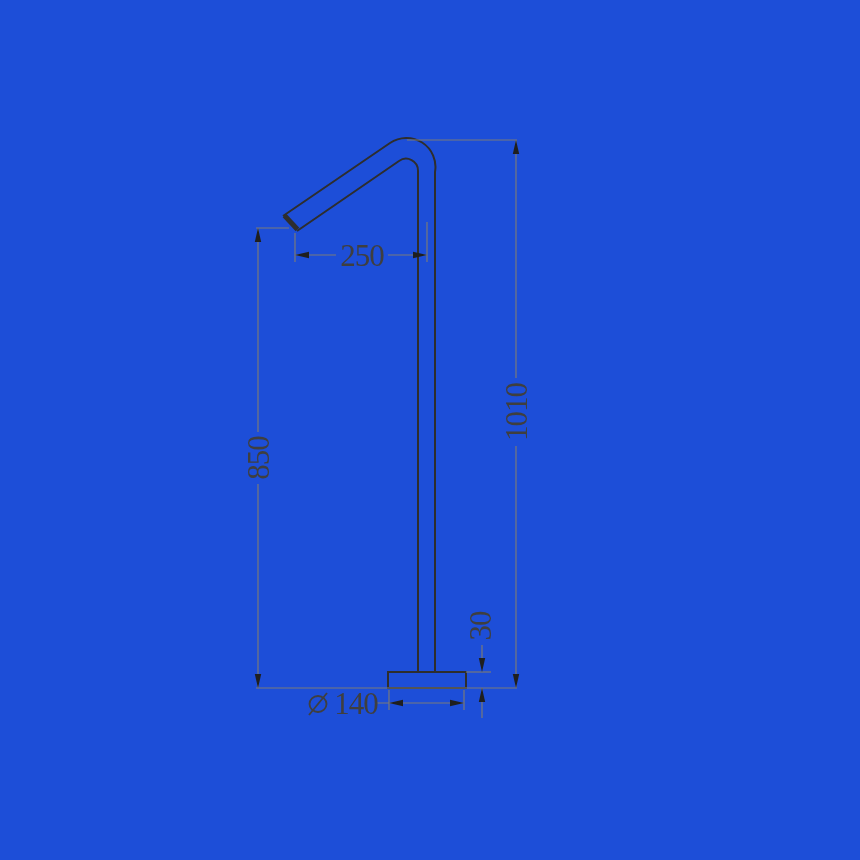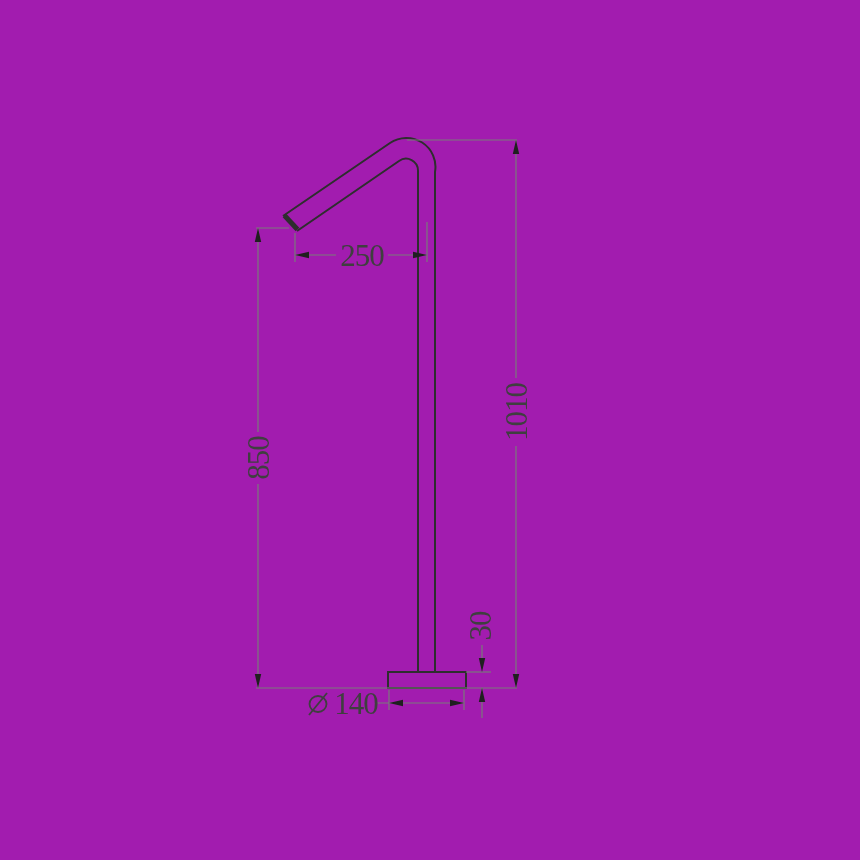--- a/index.html
+++ b/index.html
@@ -4,21 +4,21 @@
 <style>
   html, body {
     margin: 0;
     padding: 0;
     background: #ffffff;
   }
   .drawing-stage {
     position: relative;
     width: 860px;
     height: 860px;
-    background: #a21caf;
+    background: #1d4ed8;
     overflow: hidden;
   }
   svg text {
     font-family: "Liberation Serif", "DejaVu Serif", serif;
     letter-spacing: -1px;
   }
 </style>
 </head>
 <body>
 

